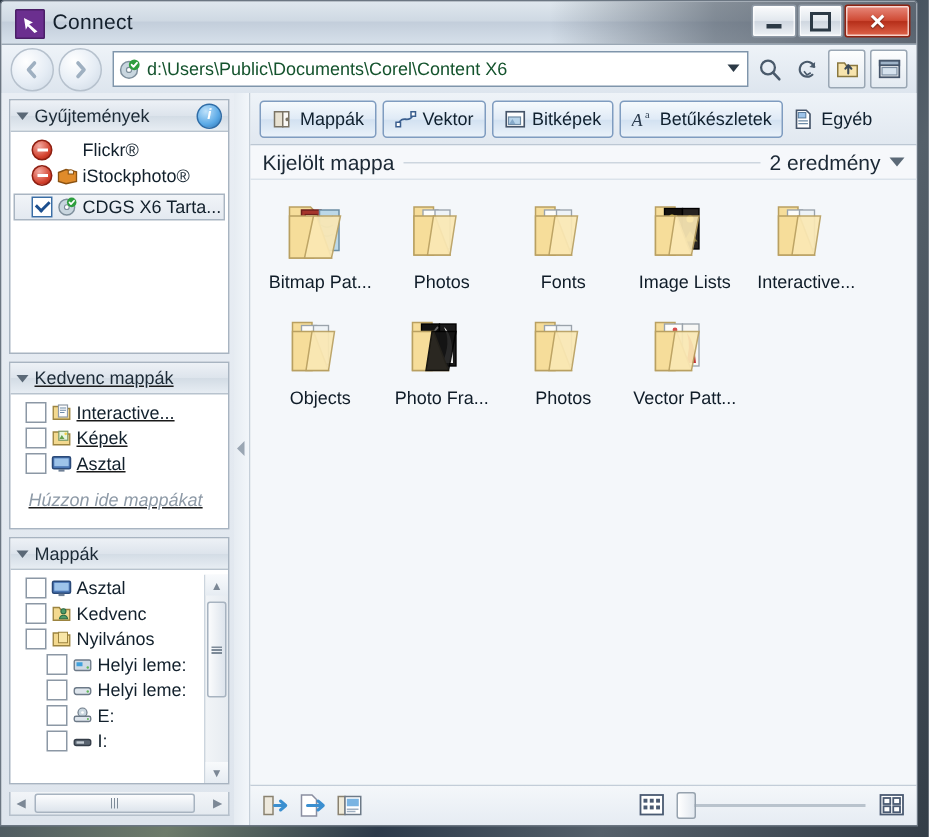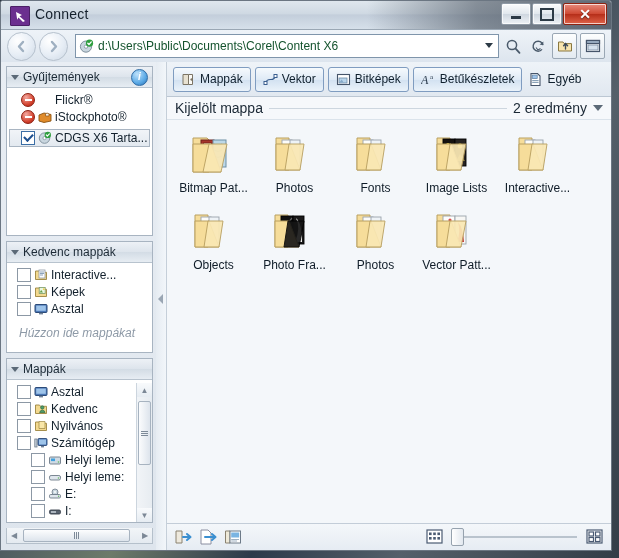--- a/index.html
+++ b/index.html
@@ -139,21 +139,21 @@
   .deny{
     width:12px;height:12px;flex:0 0 12px;border-radius:50%;
     background:radial-gradient(circle at 35% 28%,#f3a9a0 0%,#d2402c 65%,#9d2214 100%);
     border:1px solid #8e1f11;display:flex;align-items:center;justify-content:center;
   }
   .deny:after{content:"";width:7px;height:2px;background:#fff;}
   .mini{width:14px;height:14px;flex:0 0 14px;}
   .ph-text{font-size:12px;color:#8e9aa7;font-style:italic;padding:9px 0 0 12px;}
   
   #panel-collections{height:168px;flex:0 0 168px;}
-  #panel-favorites{height:110px;flex:0 0 110px;}
+  #panel-favorites{height:110px;flex:0 0 110px;text-decoration:underline;}
   #panel-folders{flex:1;min-height:0;}
   .tree-row{padding-left:10px;}
   .tree-row.lvl2{padding-left:24px;}
   .folders-scroll{position:relative;height:100%;overflow:hidden;}
   .vscroll{
     position:absolute;right:0;top:0;bottom:0;width:15px;
     background:linear-gradient(to right,#f1f4f7,#e7ecf1);border-left:1px solid #ccd5de;
   }
   .vscroll .arrow{
     height:14px;display:flex;align-items:center;justify-content:center;color:#7c8896;font-size:8px;
@@ -436,32 +436,20 @@
               <span class="chk"></span>
               <span class="mini">
                 <svg width="14" height="14" viewBox="0 0 14 14">
                       <path d="M1.5 3 H5.5 L6.5 4.3 H12.5 V11.5 H1.5 Z" fill="#f3d98f" stroke="#9c8440" stroke-width=".9"></path>
                       <path d="M5 2.5 H11 V9.5 H5 Z" fill="#f8e6a8" stroke="#9c8440" stroke-width=".7"></path>
                     </svg>
               </span>
               <span>Nyilvános</span>
             </div>
 
-            <div class="row tree-row">
-              <span class="chk"></span>
-              <span class="mini">
-                <svg width="14" height="14" viewBox="0 0 14 14">
-                      <rect x="0.8" y="3" width="2.2" height="8" fill="#c9d3dd" stroke="#6d7a88" stroke-width=".8"></rect>
-                      <rect x="4" y="2.5" width="9" height="7" rx="1" fill="#4b77b5" stroke="#2b4a78" stroke-width=".9"></rect>
-                      <rect x="5" y="3.5" width="7" height="5" fill="#9ec4ea"></rect>
-                      <rect x="7" y="10" width="3" height="1.4" fill="#6f8096"></rect>
-                    </svg>
-              </span>
-              <span>Számítógép</span>
-            </div>
 
             <div class="row tree-row lvl2">
               <span class="chk"></span>
               <span class="mini">
                 <svg width="14" height="14" viewBox="0 0 14 14">
                       <rect x="1.5" y="4" width="11" height="7" rx="1" fill="#cfdae4" stroke="#6d7a88" stroke-width=".9"></rect>
                       <path d="M3 5.5 h4 v2.6 h-4 z" fill="#3fa0dd"></path>
                       <circle cx="10.5" cy="9" r="0.8" fill="#63b85c"></circle>
                     </svg>
               </span>

